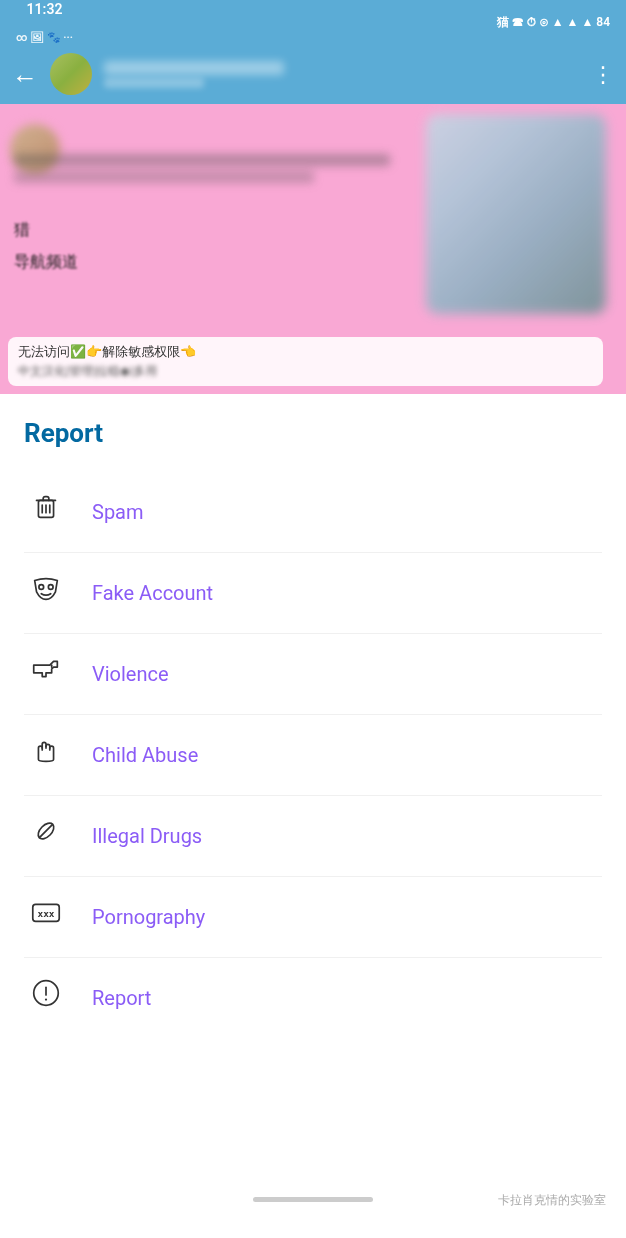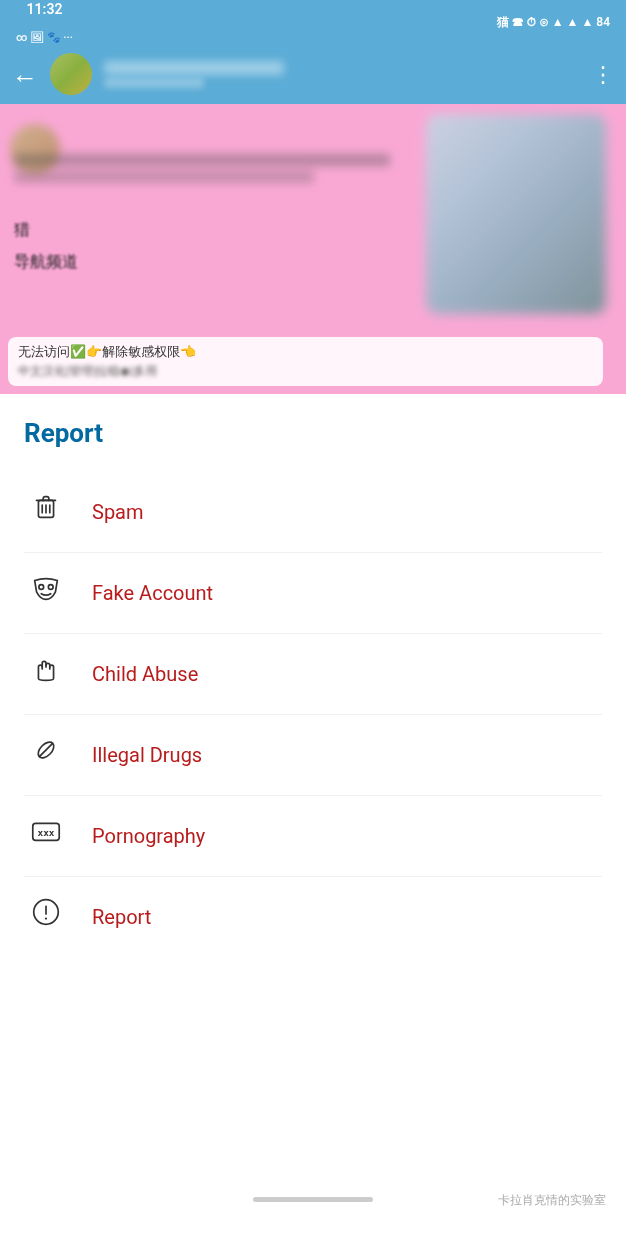--- a/index.html
+++ b/index.html
@@ -165,21 +165,21 @@
       height: 34px;
       stroke: #333;
       fill: none;
       stroke-width: 1.8;
       stroke-linecap: round;
       stroke-linejoin: round;
     }
 
     .report-label {
       font-size: 20px;
-      color: #b91c1c;
+      color: #8b5cf6;
       font-weight: 400;
     }
 
     
     .bottom-bar {
       height: 50px;
       display: flex;
       align-items: center;
       justify-content: space-between;
       padding: 0 20px;
@@ -267,20 +267,30 @@
 
         <path d="M6,10 Q18,6 30,10 L28,22 Q24,30 18,30 Q12,30 8,22 Z"></path>
         <circle cx="13" cy="17" r="2.5"></circle>
         <circle cx="23" cy="17" r="2.5"></circle>
         <path d="M13,24 Q18,27 23,24" stroke-linecap="round"></path>
       </svg>
     </div>
     <span class="report-label">Fake Account</span>
   </div>
 
+  <div class="report-item">
+    <div class="report-icon">
+      <svg viewBox="0 0 36 36">
+
+        <path d="M5,18 L5,14 L22,14 L26,10 L30,10 L30,16 L26,16 L24,18 L24,22 L18,22 L18,26 L14,26 L14,22 L5,22 Z"></path>
+        <line x1="24" y1="14" x2="24" y2="16"></line>
+      </svg>
+    </div>
+    <span class="report-label">Violence</span>
+  </div>
 
   <div class="report-item">
     <div class="report-icon">
       <svg viewBox="0 0 36 36">
 
         <path d="M10,28 L10,16 Q10,14 12,14 Q14,14 14,16 L14,12 Q14,10 16,10 Q18,10 18,12 L18,14 Q18,12 20,12 Q22,12 22,14 L22,16 Q22,14 24,14 Q26,14 26,16 L26,28 Q26,30 18,30 Q10,30 10,28 Z"></path>
         <line x1="14" y1="16" x2="14" y2="18"></line>
         <line x1="18" y1="14" x2="18" y2="16"></line>
         <line x1="22" y1="16" x2="22" y2="18"></line>
       </svg>

